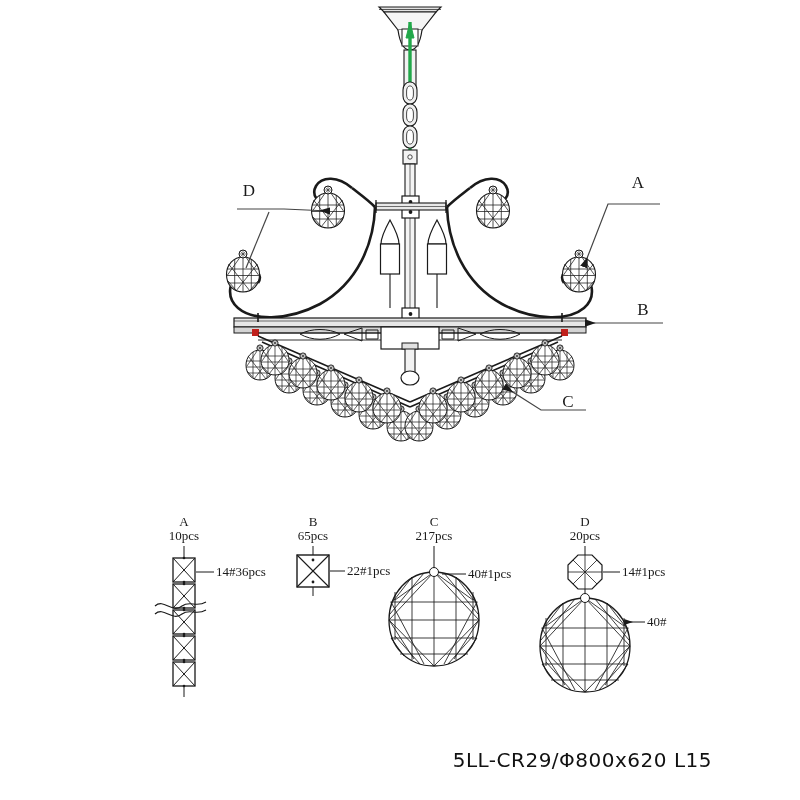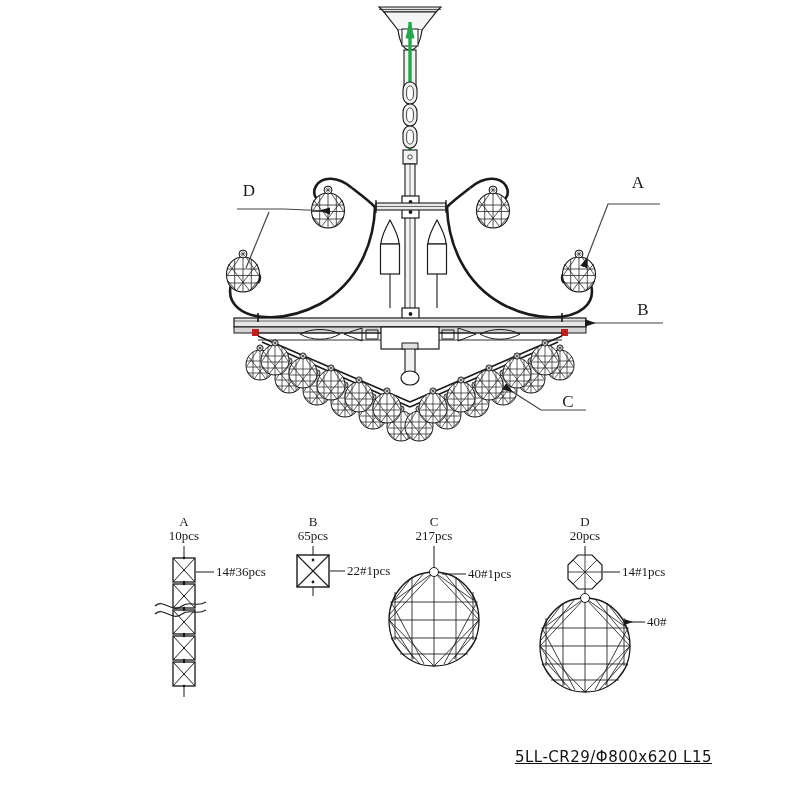--- a/index.html
+++ b/index.html
@@ -21,24 +21,23 @@
     width: 800px;
     height: 800px;
   }
   .caption {
     position: absolute;
     left: 0;
     top: 748px;
     width: 712px;
     text-align: right;
     font-family: "DejaVu Sans", sans-serif;
-    font-size: 15px;
+    font-size: 20px;
     letter-spacing: 0.5px;
     color: #111111;
-    text-decoration: underline;
   }
   svg text {
     font-family: "Liberation Serif", serif;
     fill: #1a1a1a;
   }
   .lbl-big { font-size: 17px; }
   .lbl-leg { font-size: 13px; }
   .lbl-qty { font-size: 13px; }
 </style>
 </head>

